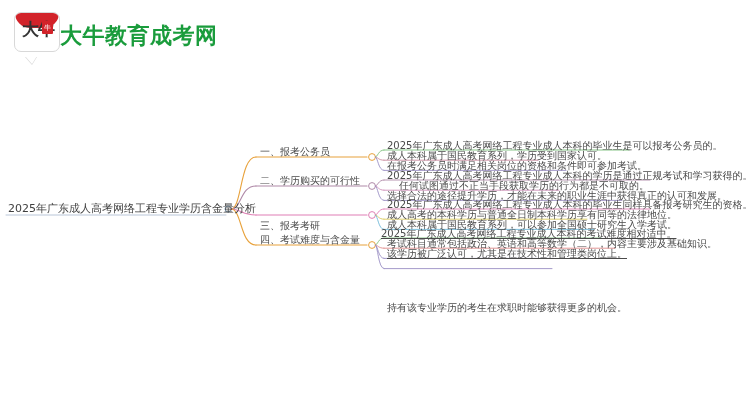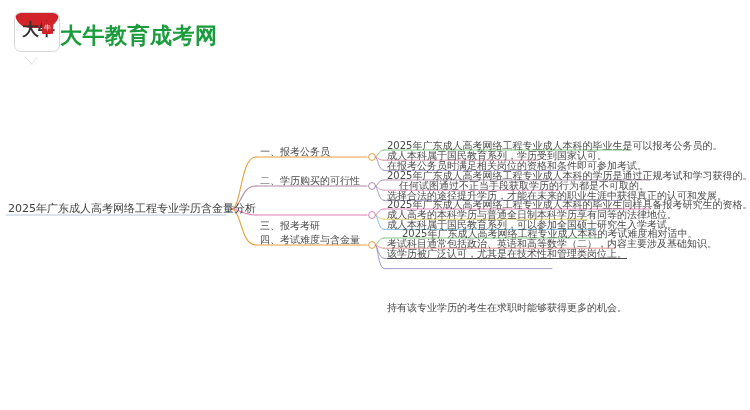--- a/index.html
+++ b/index.html
@@ -216,18 +216,18 @@
       <div class="node-label leaf-label" style="left: 387px; top: 160.9px;">在报考公务员时满足相关岗位的资格和条件即可参加考试。</div>
       <div class="node-label branch-label" style="left: 260px; top: 175px;">二、学历购买的可行性</div>
       <div class="node-label leaf-label" style="left: 387px; top: 170.5px;">2025年广东成人高考网络工程专业成人本科的学历是通过正规考试和学习获得的。</div>
       <div class="node-label leaf-label" style="left: 387px; top: 180.7px; margin-left: 12px;">任何试图通过不正当手段获取学历的行为都是不可取的。</div>
       <div class="node-label leaf-label" style="left: 387px; top: 190.9px;">选择合法的途径提升学历，才能在未来的职业生涯中获得真正的认可和发展。</div>
       <div class="node-label branch-label" style="left: 260px; top: 204px; margin-top: 16px;">三、报考考研</div>
       <div class="node-label leaf-label" style="left: 387px; top: 199.5px;">2025年广东成人高考网络工程专业成人本科的毕业生同样具备报考研究生的资格。</div>
       <div class="node-label leaf-label" style="left: 387px; top: 209.7px;">成人高考的本科学历与普通全日制本科学历享有同等的法律地位。</div>
       <div class="node-label leaf-label" style="left: 387px; top: 219.9px;">成人本科属于国民教育系列，可以参加全国硕士研究生入学考试。</div>
       <div class="node-label branch-label" style="left: 260px; top: 234px;">四、考试难度与含金量</div>
-      <div class="node-label leaf-label" style="left: 402px; top: 228.5px;">2025年广东成人高考网络工程专业成人本科的考试难度相对适中。</div>
+      <div class="node-label leaf-label" style="left: 381px; top: 228.5px; text-decoration: underline;">2025年广东成人高考网络工程专业成人本科的考试难度相对适中。</div>
       <div class="node-label leaf-label" style="left: 387px; top: 238.7px;">考试科目通常包括政治、英语和高等数学（二），内容主要涉及基础知识。</div>
       <div class="node-label leaf-label" style="left: 387px; top: 248.9px; text-decoration: underline;">该学历被广泛认可，尤其是在技术性和管理类岗位上。</div>
       <div class="node-label leaf-label" style="left: 387px; top: 259.1px; margin-top: 44px;">持有该专业学历的考生在求职时能够获得更多的机会。</div>
     </div>
 </div>
 
 </body></html>

